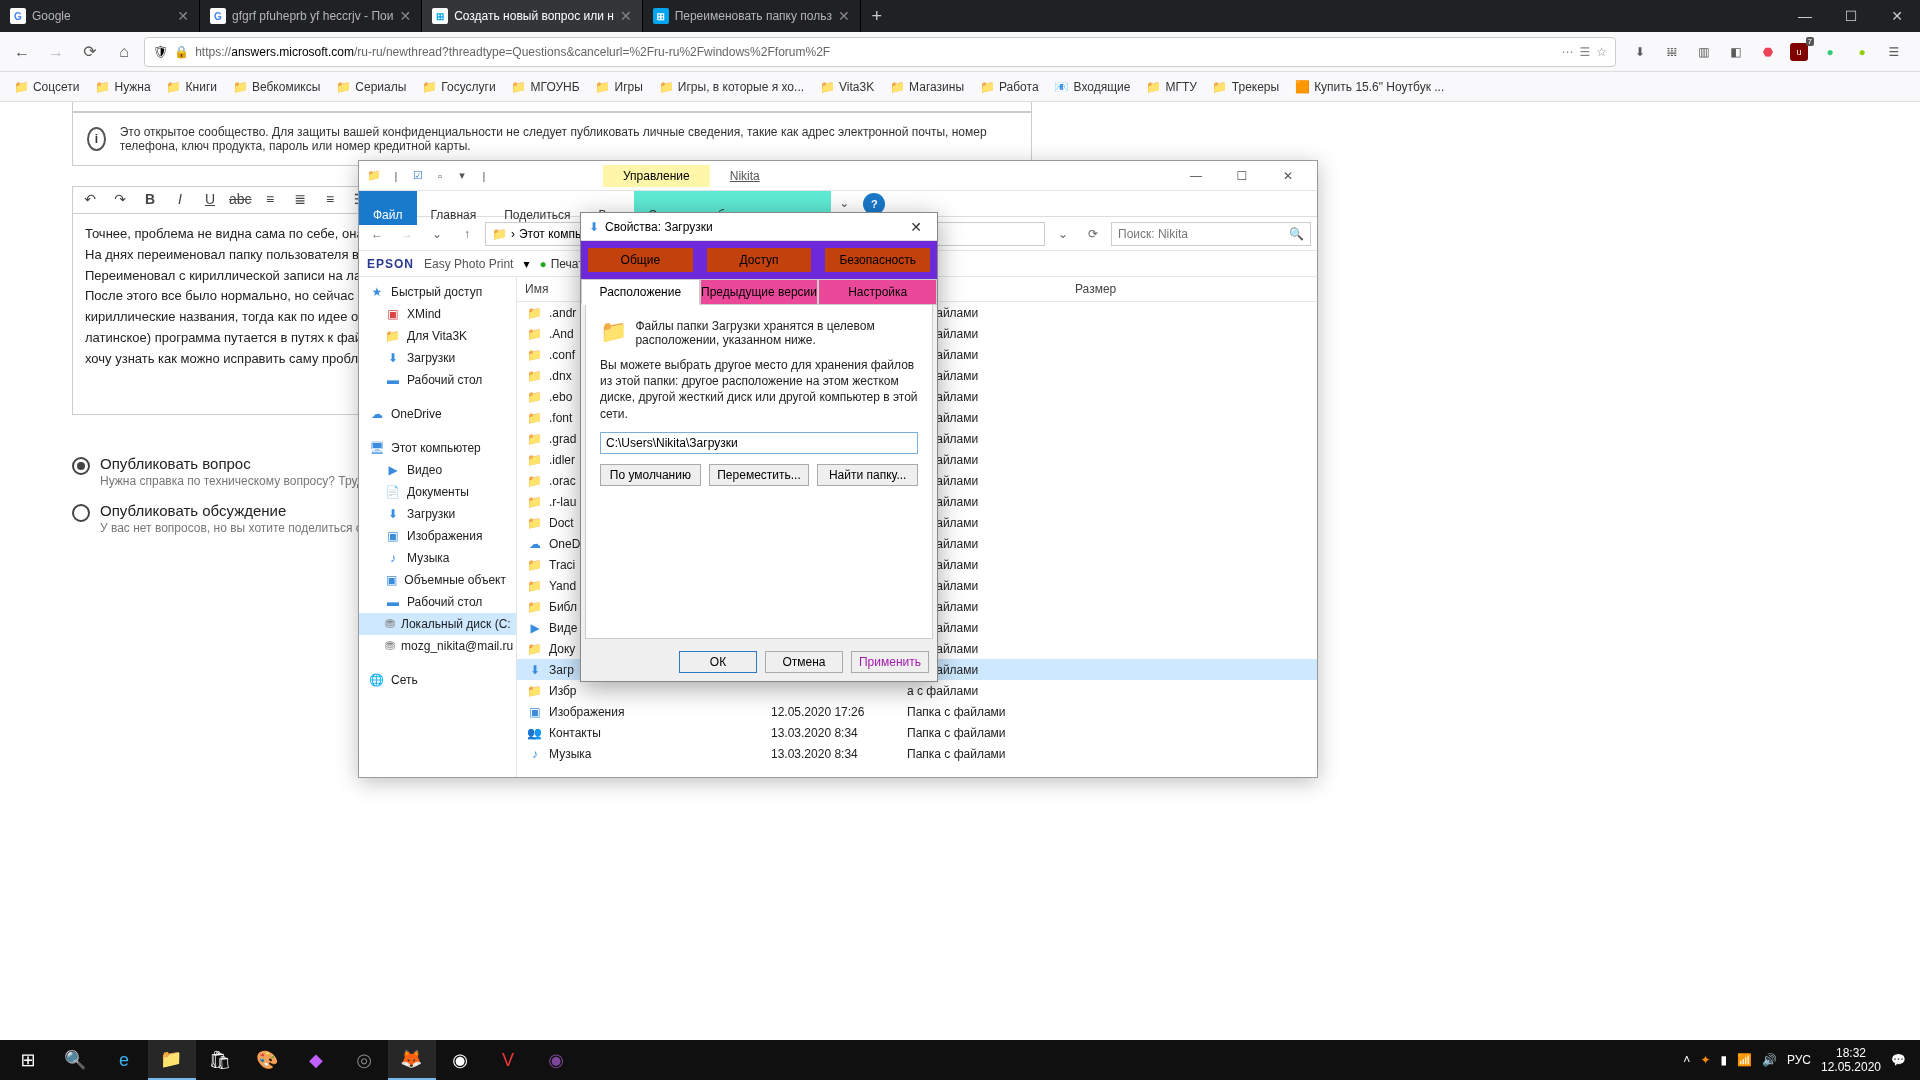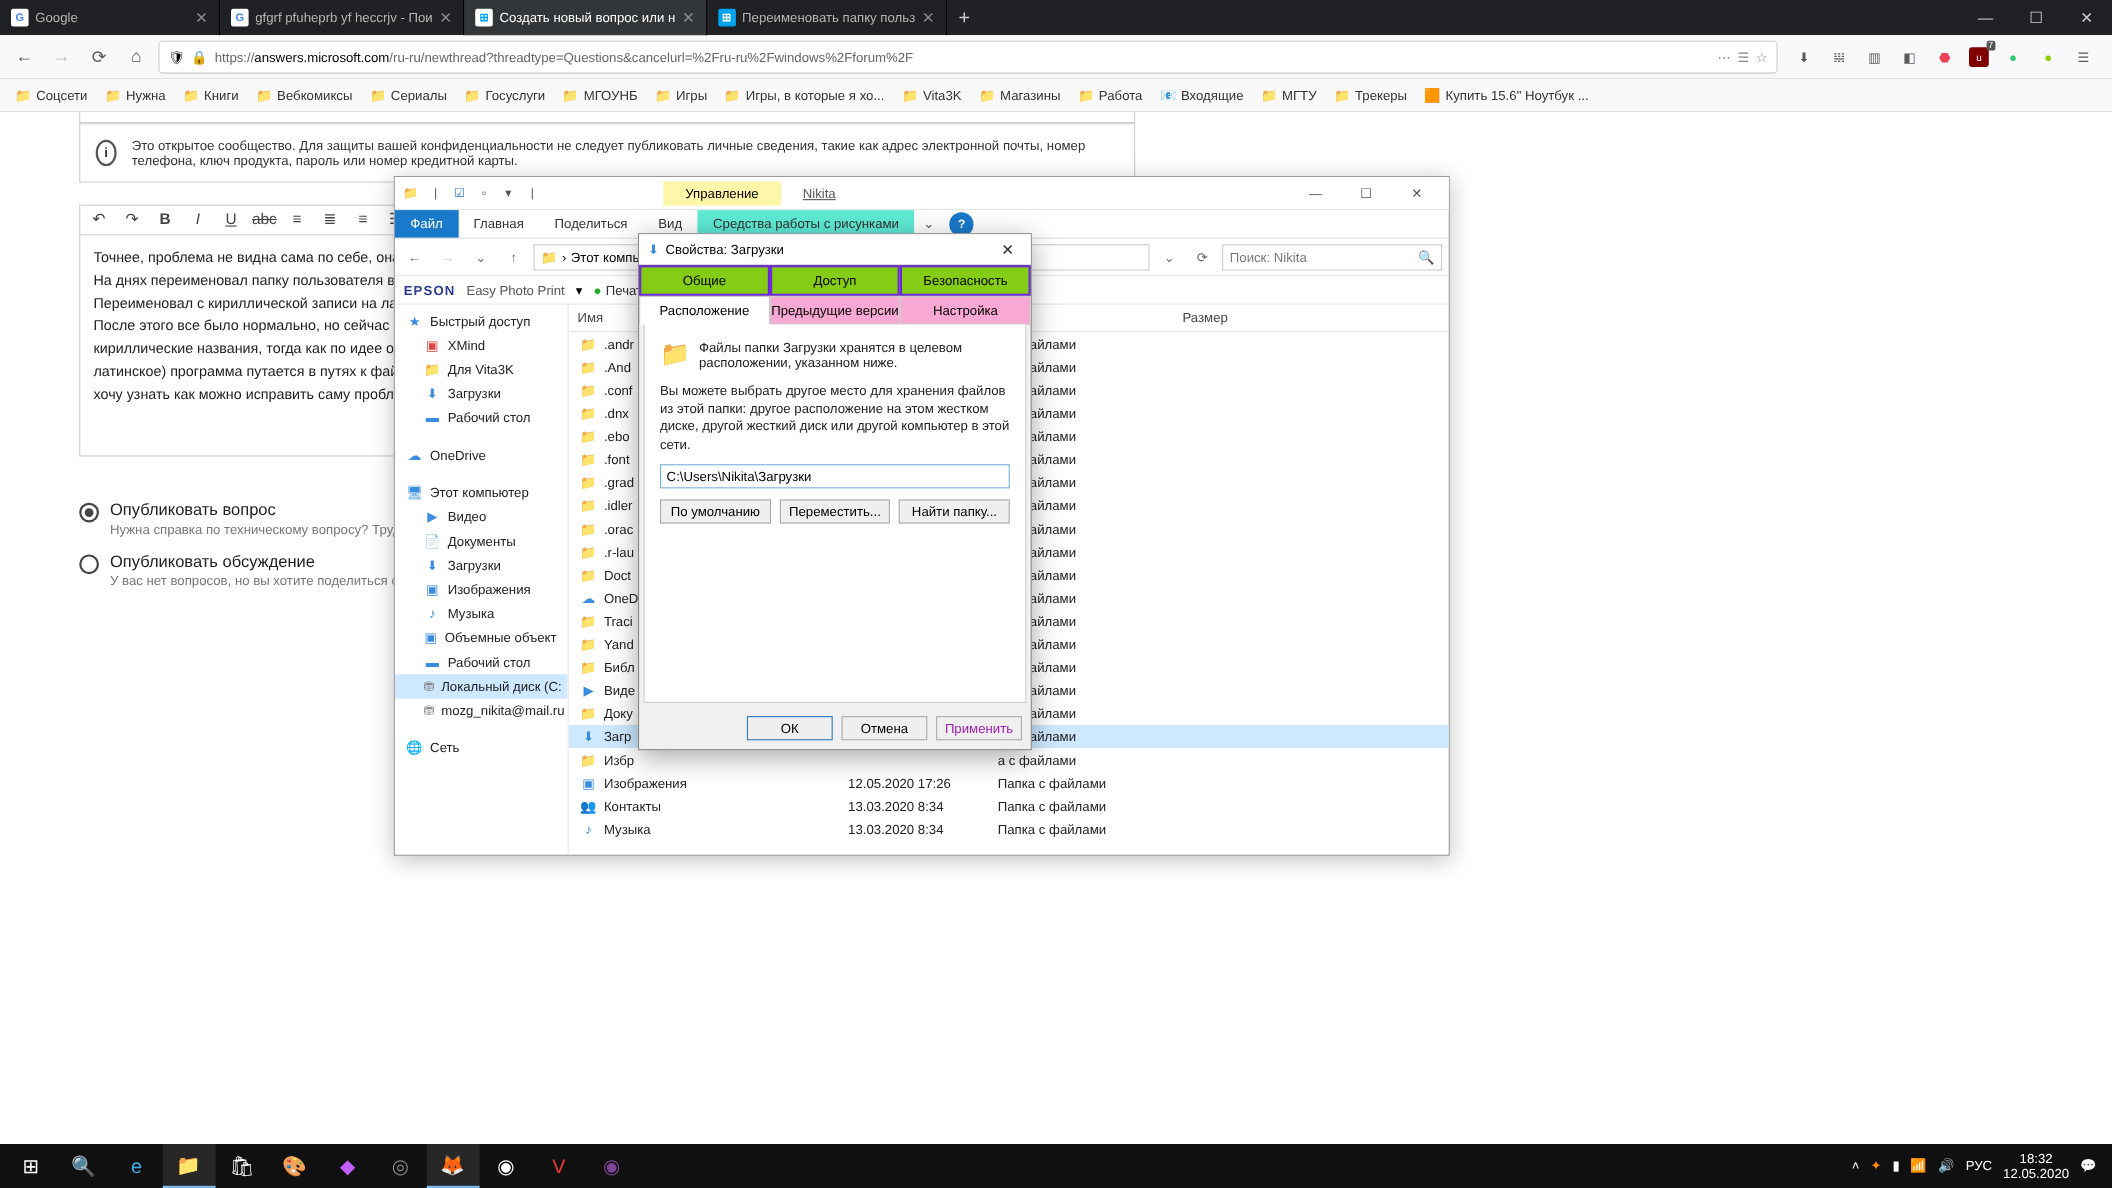--- a/index.html
+++ b/index.html
@@ -49,21 +49,21 @@
 
 .explorer { position:absolute; left:358px; top:160px; width:960px; height:618px; background:#fff; border:1px solid #999; box-shadow:0 4px 20px rgba(0,0,0,0.25); display:flex; flex-direction:column; }
 .ex-title { height:30px; display:flex; align-items:center; padding:0 6px; background:#fff; border-bottom:1px solid #e5e5e5; }
 .ex-title .left { display:flex; align-items:center; gap:4px; }
 .ex-title .qat { width:18px; height:18px; display:flex; align-items:center; justify-content:center; font-size:11px; color:#555; }
 .ex-title .ctx { background:#fef6a8; padding:4px 20px; margin-left:110px; font-size:12px; }
 .ex-title .tname { margin-left:20px; color:#555;text-decoration:underline; }
 .ex-title .winbtns { margin-left:auto; display:flex; }
 .ex-title .winbtns div { width:46px; height:30px; display:flex; align-items:center; justify-content:center; color:#555; }
 .ex-ribbon { height:26px; display:flex; align-items:stretch; border-bottom:1px solid #ddd; }
-.ex-ribbon .tab { padding:5px 14px; font-size:12px; color:#333; }
+.ex-ribbon .tab { padding:17px 14px; font-size:12px; color:#333; }
 .ex-ribbon .tab.file { background:#1979ca; color:#fff; }
 .ex-ribbon .tab.ctx { background:#5eead4; }
 .ex-ribbon .help { margin-left:auto; width:22px; height:22px; margin:2px 6px; background:#1979ca; color:#fff; border-radius:50%; display:flex; align-items:center; justify-content:center; font-size:11px; font-weight:bold; }
 .ex-ribbon .chev { padding:5px 8px; color:#555; }
 .ex-addr { height:34px; border-bottom:1px solid #e5e5e5; display:flex; align-items:center; padding:0 6px; gap:6px; }
 .ex-addr .nav { width:24px; height:24px; display:flex; align-items:center; justify-content:center; color:#666; }
 .ex-addr .crumb { flex:1; border:1px solid #ccc; height:24px; display:flex; align-items:center; padding:0 6px; gap:4px; }
 .ex-addr .search { width:200px; border:1px solid #ccc; height:24px; display:flex; align-items:center; padding:0 6px; color:#777; justify-content:space-between;}
 .ex-vendor { height:26px; border-bottom:1px solid #e5e5e5; display:flex; align-items:center; gap:10px; padding:0 8px; font-size:12px; }
 .ex-vendor .brand { color:#2b3a8f; font-weight:bold; letter-spacing:1px; }
@@ -88,23 +88,23 @@
 .ex-status .views div { width:22px; height:18px; border:1px solid #ccc; }
 .ex-status .views div.sel { background:#cde8ff; }
 .fico { width:16px; height:16px; display:inline-flex; align-items:center; justify-content:center; font-size:12px; }
 
 
 .props { position:absolute; left:580px; top:212px; width:358px; height:470px; background:#f0f0f0; border:1px solid #888; box-shadow:0 6px 24px rgba(0,0,0,0.35); display:flex; flex-direction:column; }
 .props-title { height:28px; background:#fff; display:flex; align-items:center; padding:0 8px; border-bottom:1px solid #ddd; }
 .props-title .t { flex:1; font-size:12px; }
 .props-title .x { width:26px; text-align:center; font-size:14px; color:#333; }
 .tabs1 { display:flex; background:#f0f0f0; }
-.tabs1 div { flex:1; text-align:center; padding:5px 0; font-size:12px; border:2px solid #6d28d9; background:#84cc16; }
+.tabs1 div { flex:1; text-align:center; padding:5px 0; font-size:12px; border:7px solid #6d28d9; background:#c2410c; }
 .tabs2 { display:flex; }
-.tabs2 div { flex:1; text-align:center; padding:5px 0; font-size:12px; border:1px solid #ccc; background:#f9a8d4; }
+.tabs2 div { flex:1; text-align:center; padding:5px 0; font-size:12px; border:1px solid #ccc; background:#ec4899; }
 .tabs2 div.active { background:#fff; border-bottom:1px solid #fff; }
 .props-body { flex:1; background:#fff; margin:0 4px 4px 4px; border:1px solid #ccc; border-top:none; padding:14px; font-size:11px; color:#222; }
 .props-body .intro { display:flex; gap:8px; }
 .props-body .intro .ic { font-size:22px; color:#f0c36d; }
 .props-body p { margin:10px 0; line-height:1.35; }
 .props-body input.path { width:100%; border:1px solid #7aaedb; padding:3px 5px; font-size:12px; }
 .props-body .brow { display:flex; gap:8px; margin-top:10px; }
 .props-body .brow button { flex:1; padding:3px 0; border:1px solid #aaa; background:#efefef; font-size:12px; }
 .props-foot { padding:8px; display:flex; justify-content:flex-end; gap:8px; }
 .props-foot button { width:78px; padding:3px 0; border:1px solid #aaa; background:#efefef; font-size:12px; }

